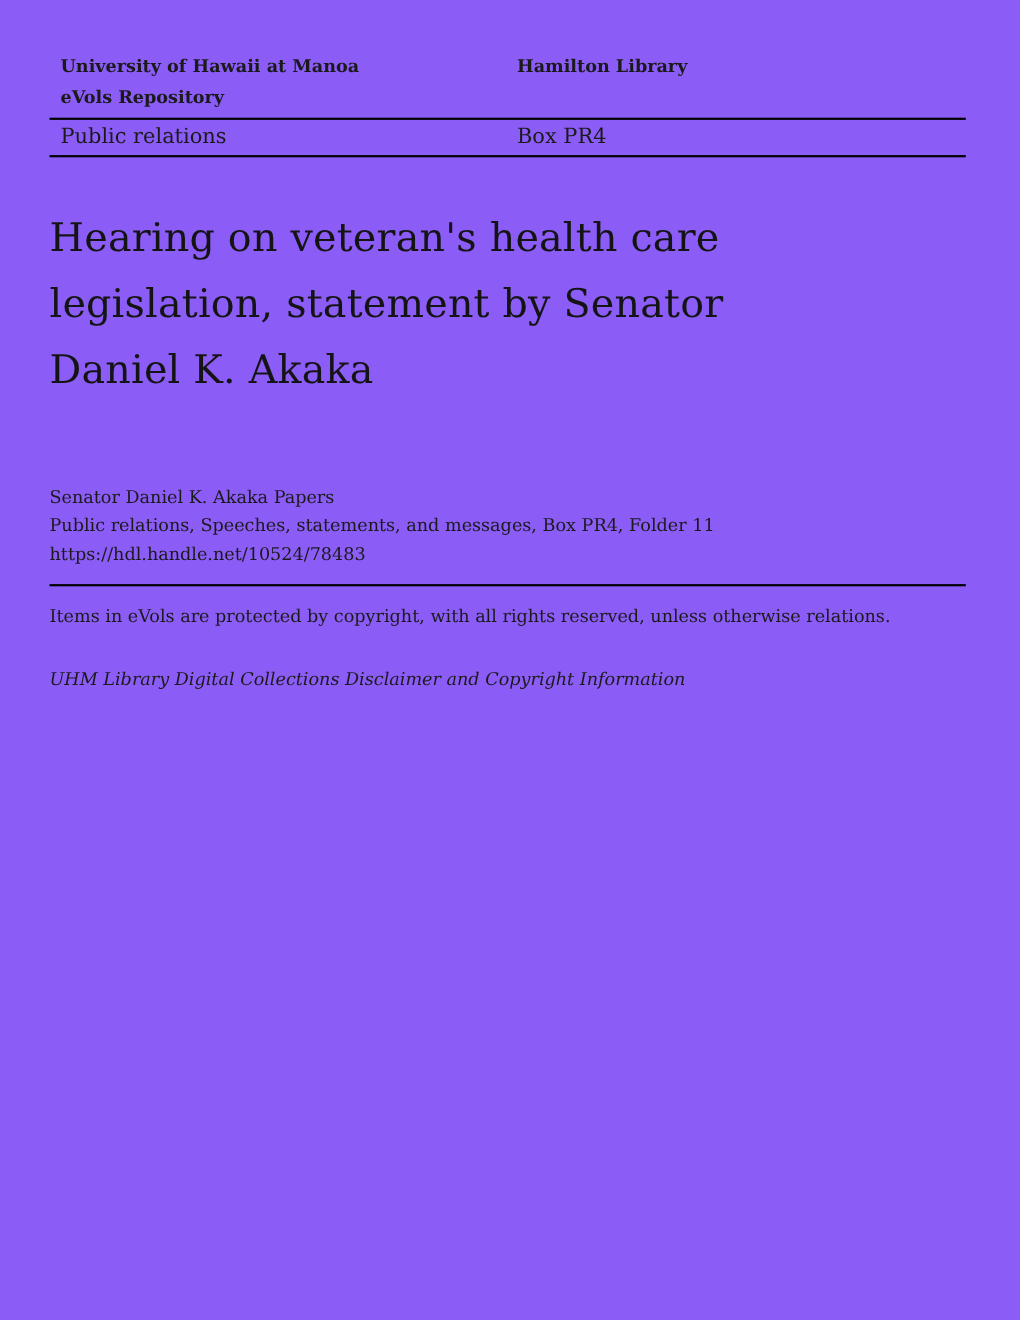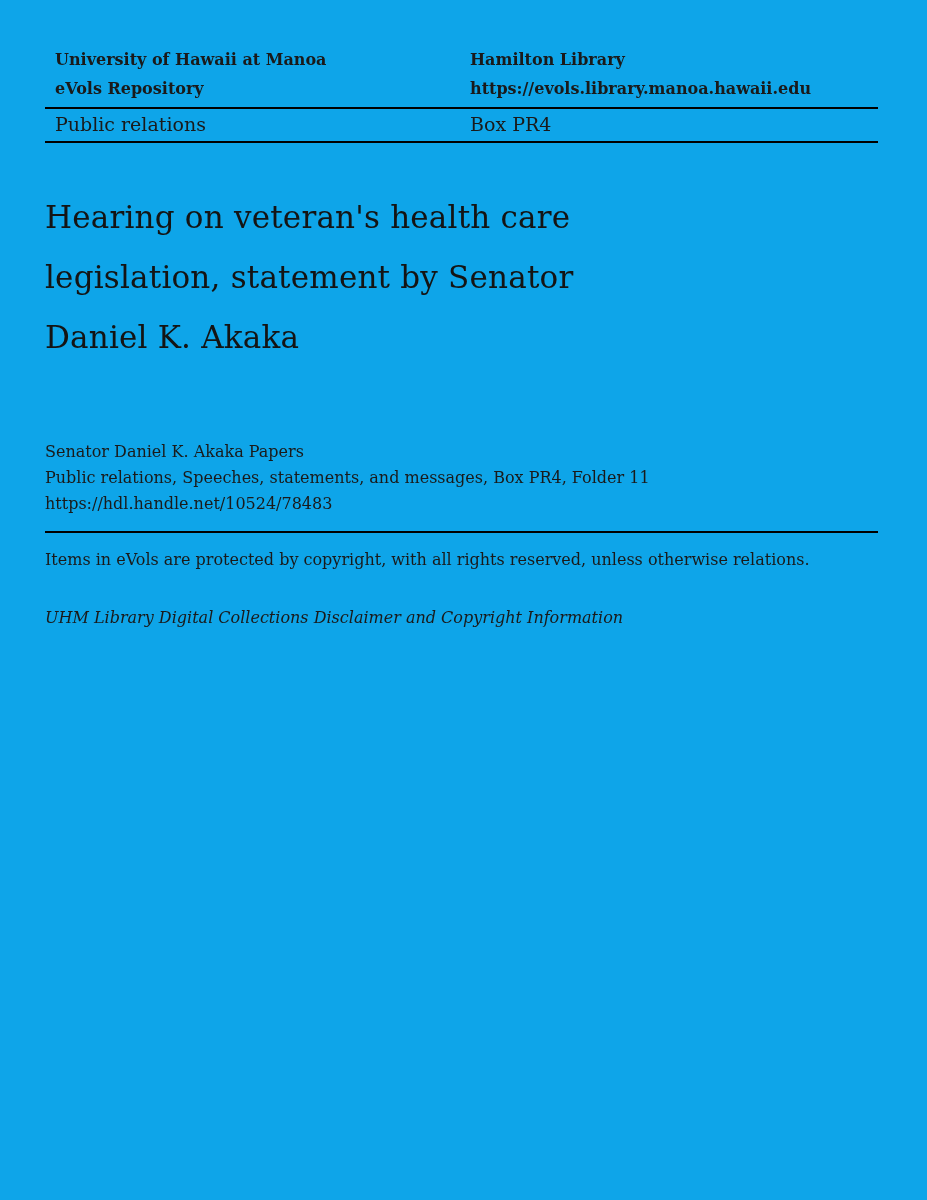--- a/index.html
+++ b/index.html
@@ -1,20 +1,20 @@
 <!DOCTYPE html>
 <html><head>
 <meta charset="utf-8">
 <style>
   html, body { margin: 0; padding: 0; background: #ffffff; }
   .page {
     position: relative;
     width: 927px;
     height: 1200px;
-    background: #0ea5e9;
+    background: #8b5cf6;
     font-family: "DejaVu Serif", "Liberation Serif", serif;
     color: #1a1a1a;
     overflow: hidden;
   }
   .doc {
     padding: 45px 49px 0 45px;
   }
   
   .hrow {
     display: flex;
@@ -34,21 +34,21 @@
   .hrow-sub {
     border-bottom: 2px solid #000000;
     padding: 8px 0 9px 0;
     font-size: 19px;
     line-height: 15px;
   }
   
   .title {
     margin: 44px 0 0 0;
     font-weight: normal;
-    font-size: 31px;
+    font-size: 36px;
     line-height: 60px;
     color: #141414;
     letter-spacing: 0.2px;
   }
   
   .meta {
     margin-top: 72px;
     font-size: 16px;
     line-height: 26px;
   }
@@ -78,21 +78,20 @@
   <div class="doc">
 
     <header>
       <div class="hrow hrow-top">
         <div class="hcell-left">
           <div class="hline">University of Hawaii at Manoa</div>
           <div class="hline">eVols Repository</div>
         </div>
         <div class="hcell-right">
           <div class="hline">Hamilton Library</div>
-          <div class="hline">https://evols.library.manoa.hawaii.edu</div>
         </div>
       </div>
       <div class="hrow hrow-sub">
         <div class="hcell-left">Public relations</div>
         <div class="hcell-right">Box PR4</div>
       </div>
     </header>
 
     <h1 class="title">
       <div>Hearing on veteran's health care</div>

